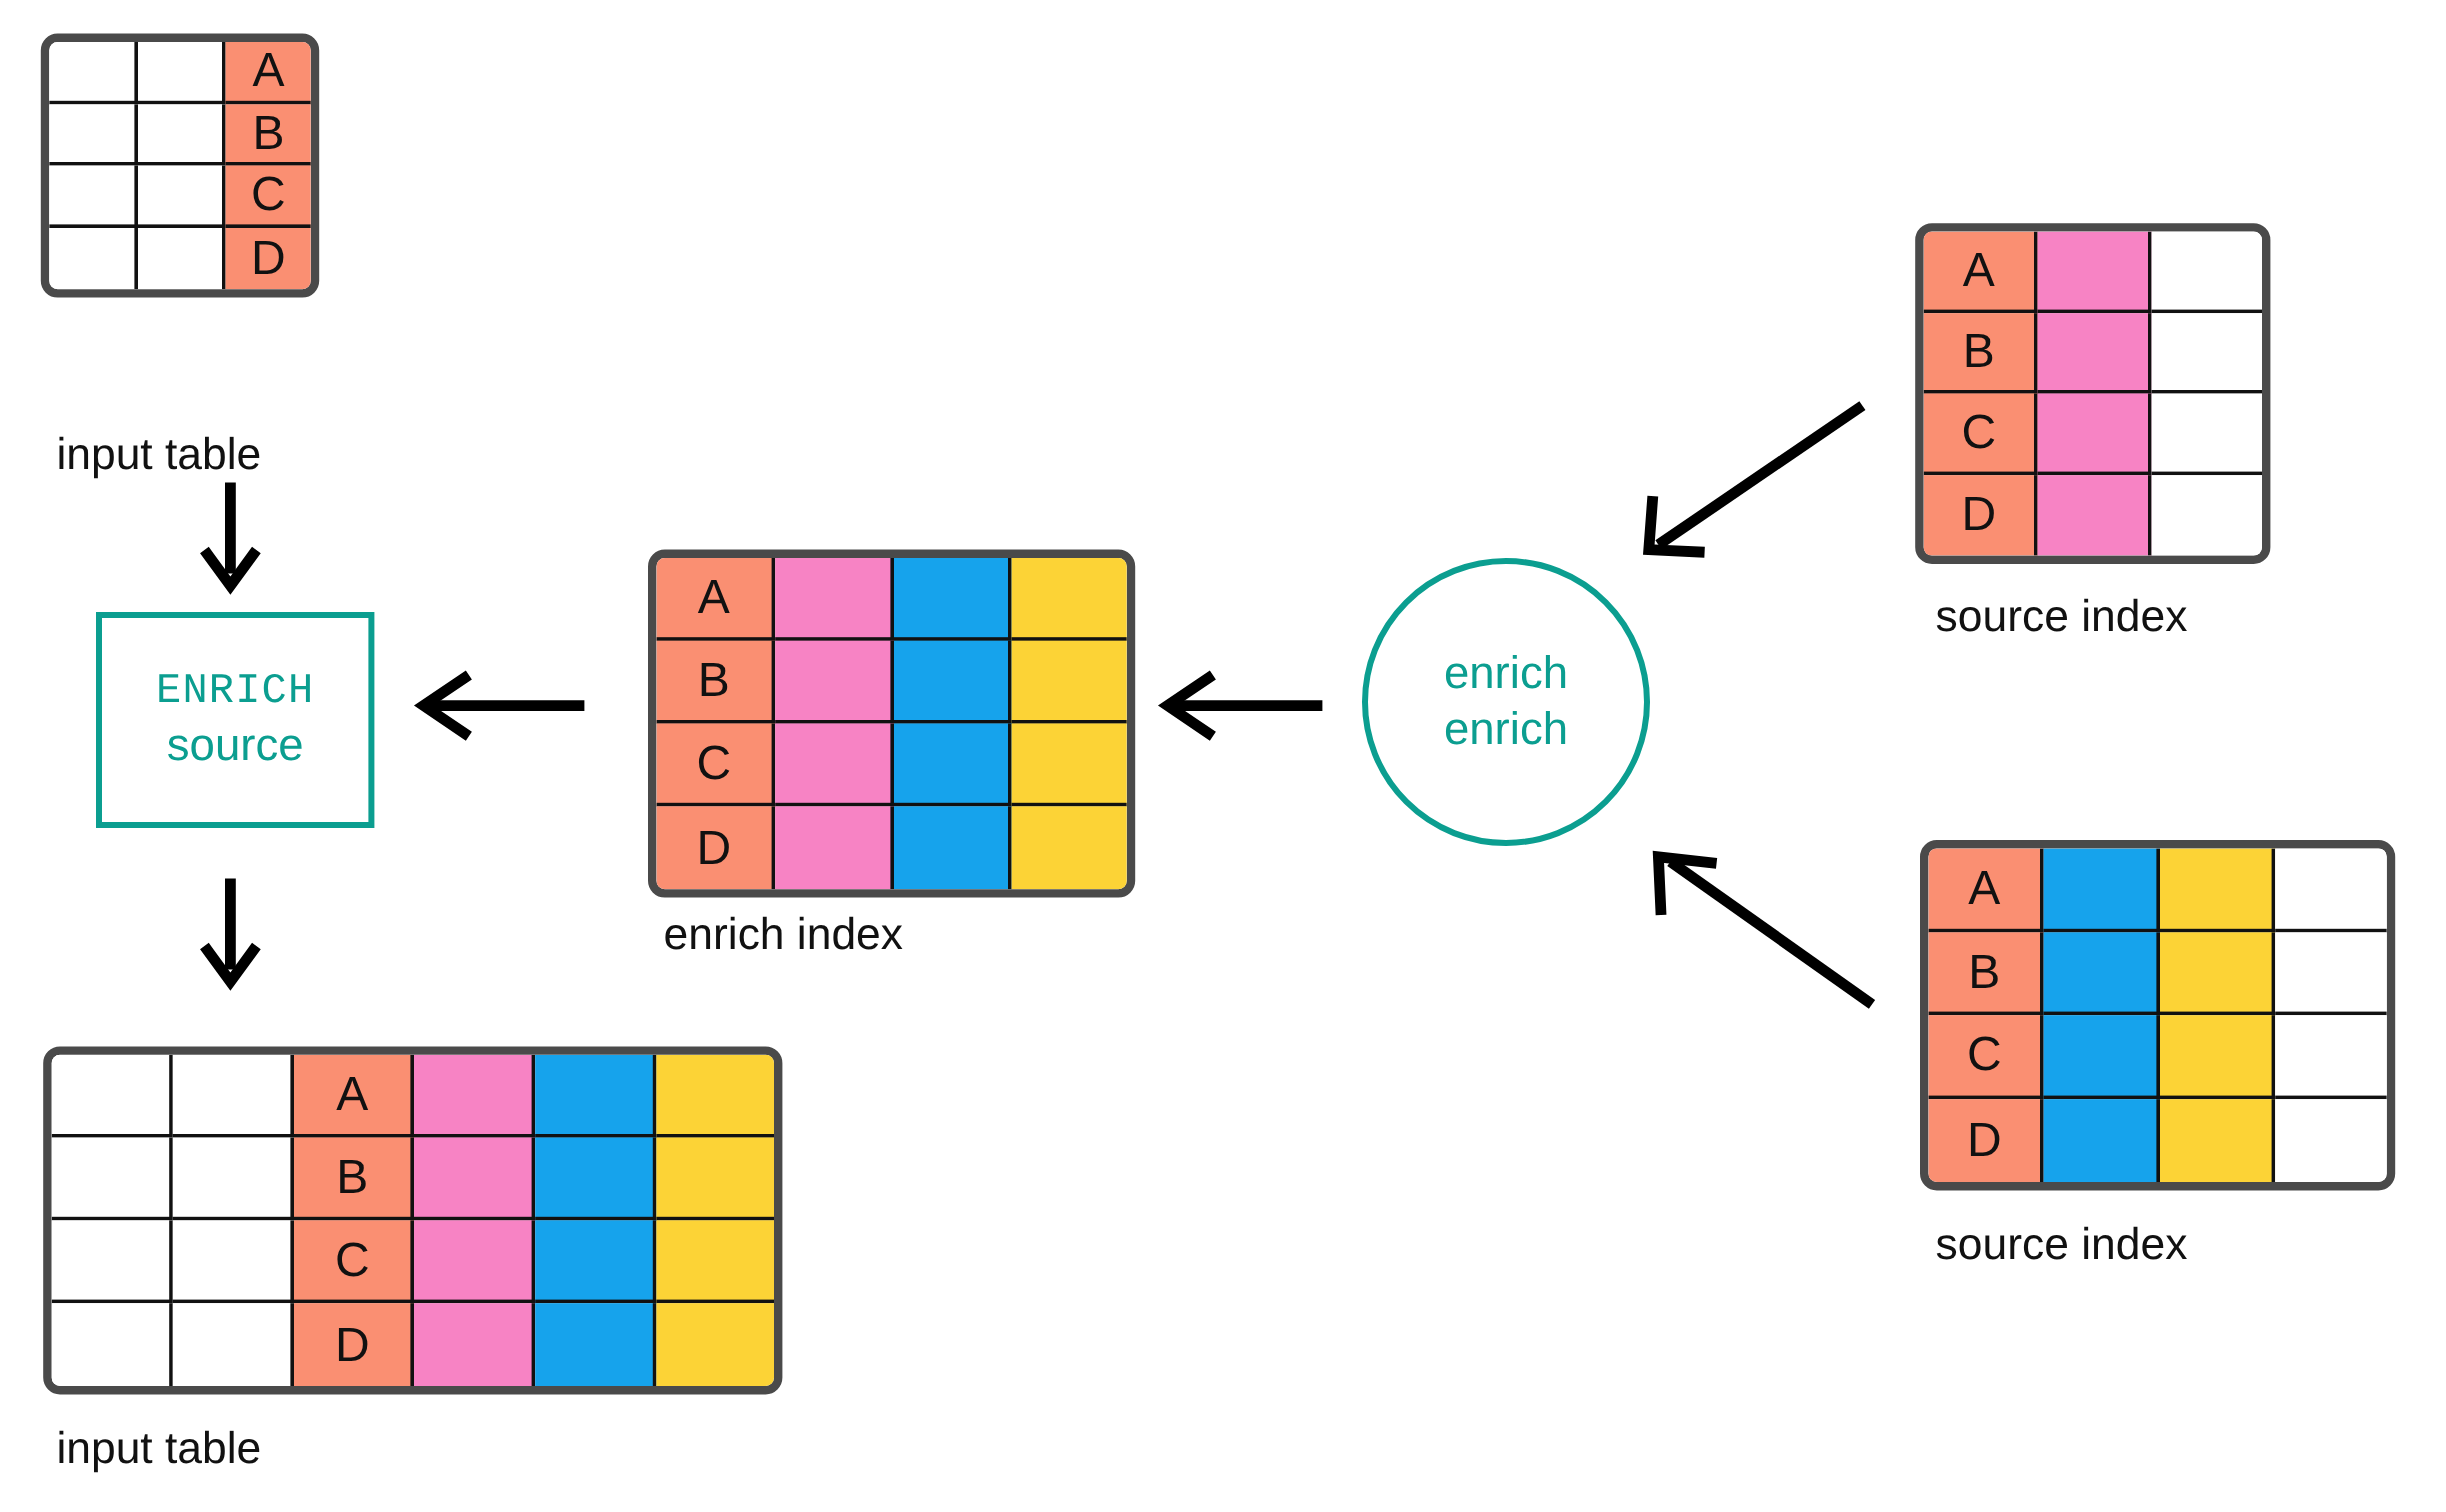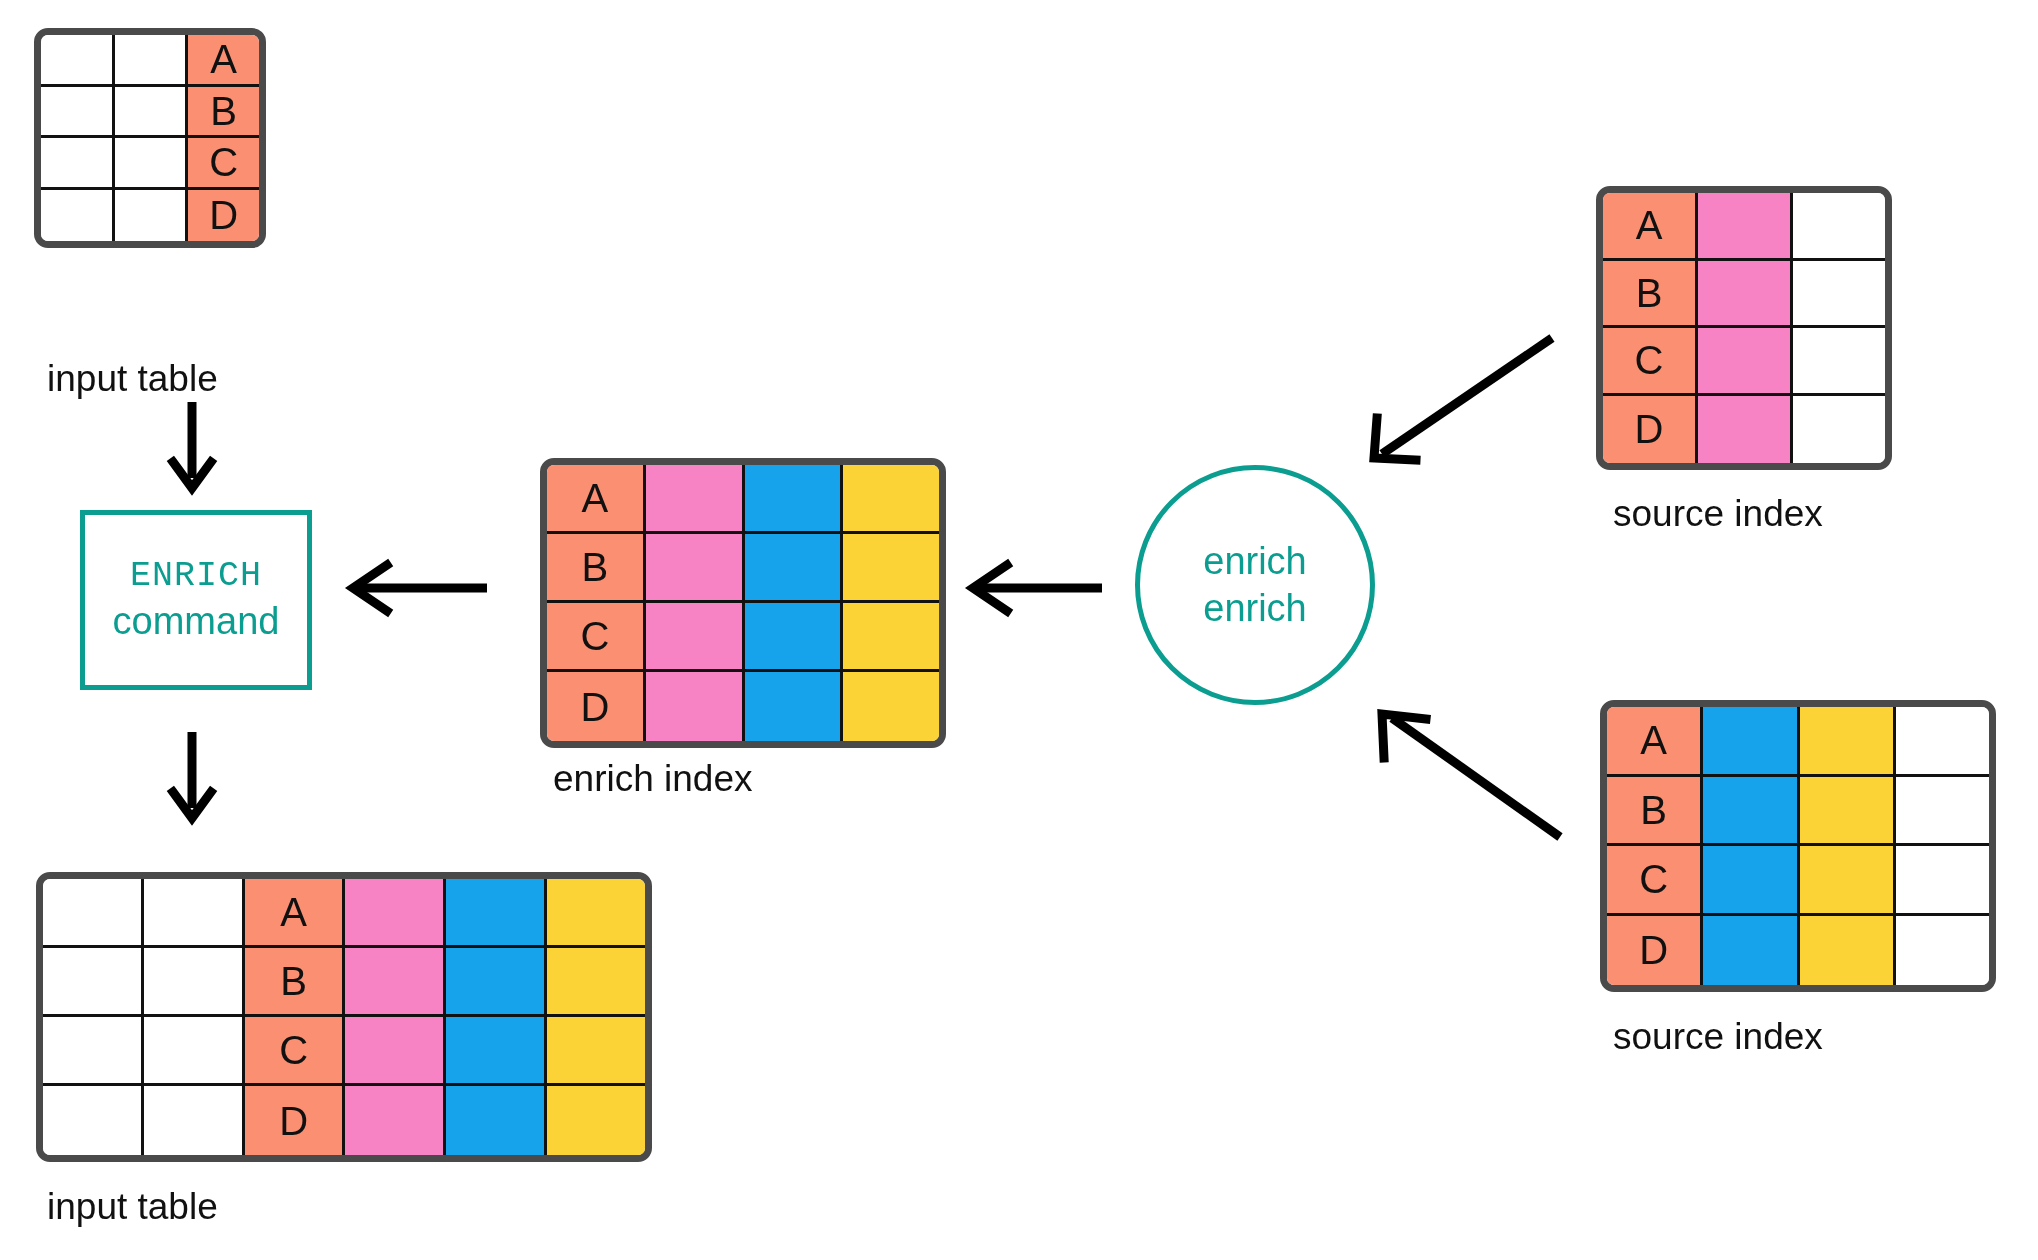--- a/index.html
+++ b/index.html
@@ -138,21 +138,21 @@
   </div>
   <div class="caption" style="left:47px; top:360px;">input table</div>
 
   <svg class="arrow-svg" style="left:170px; top:400px;" width="60" height="100" viewBox="0 0 60 100">
     <line x1="22" y1="2" x2="22" y2="78" stroke="#000000" stroke-width="9"></line>
     <polyline points="3,62 22,88 41,62" fill="none" stroke="#000000" stroke-width="9" stroke-linecap="square" stroke-linejoin="miter"></polyline>
   </svg>
 
   <div class="cmd-box" style="left:80px; top:510px; width:232px; height:180px;">
     <div class="cmd-mono">ENRICH</div>
-    <div class="cmd-sans">command</div>
+    <div class="cmd-sans">source</div>
   </div>
 
   <svg class="arrow-svg" style="left:170px; top:730px;" width="60" height="100" viewBox="0 0 60 100">
     <line x1="22" y1="2" x2="22" y2="78" stroke="#000000" stroke-width="9"></line>
     <polyline points="3,62 22,88 41,62" fill="none" stroke="#000000" stroke-width="9" stroke-linecap="square" stroke-linejoin="miter"></polyline>
   </svg>
 
   <svg class="arrow-svg" style="left:345px; top:560px;" width="150" height="56" viewBox="0 0 150 56">
     <line x1="142" y1="28" x2="14" y2="28" stroke="#000000" stroke-width="9"></line>
     <polyline points="42,5 8,28 42,51" fill="none" stroke="#000000" stroke-width="9" stroke-linecap="square" stroke-linejoin="miter"></polyline>

